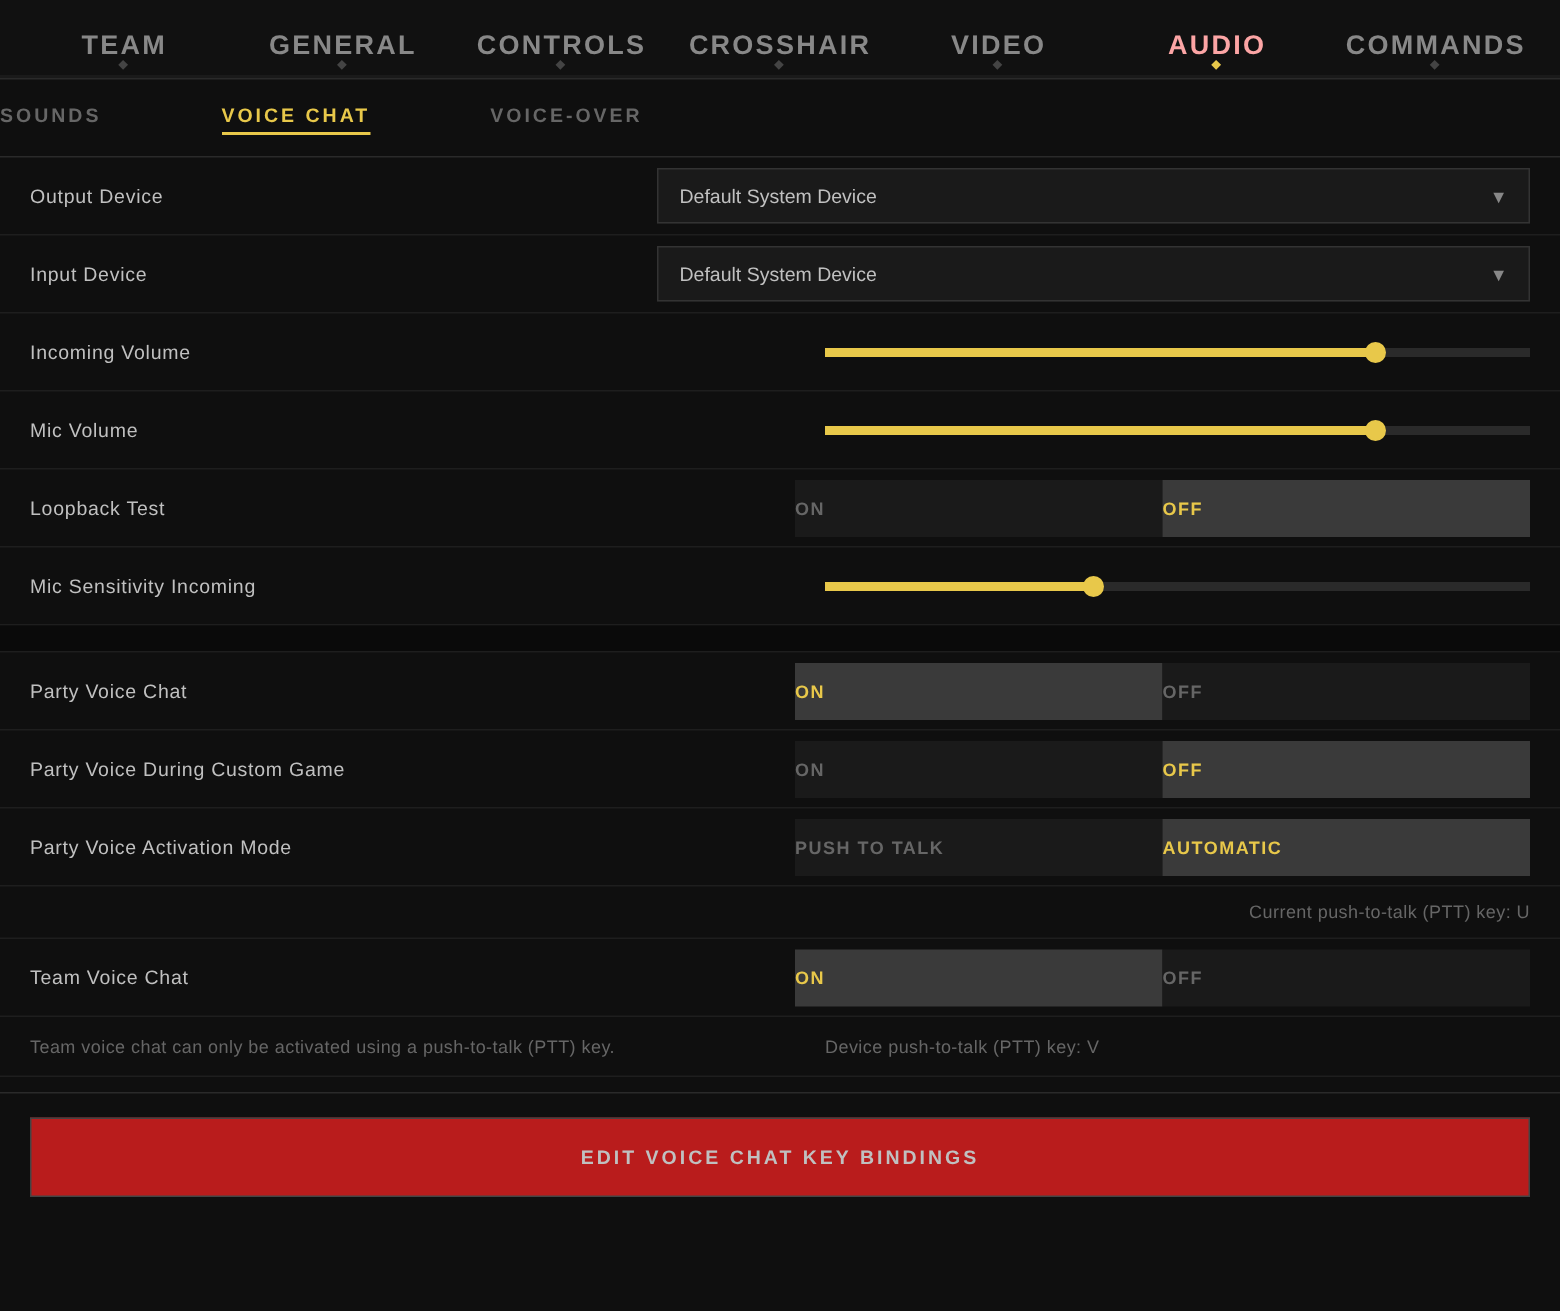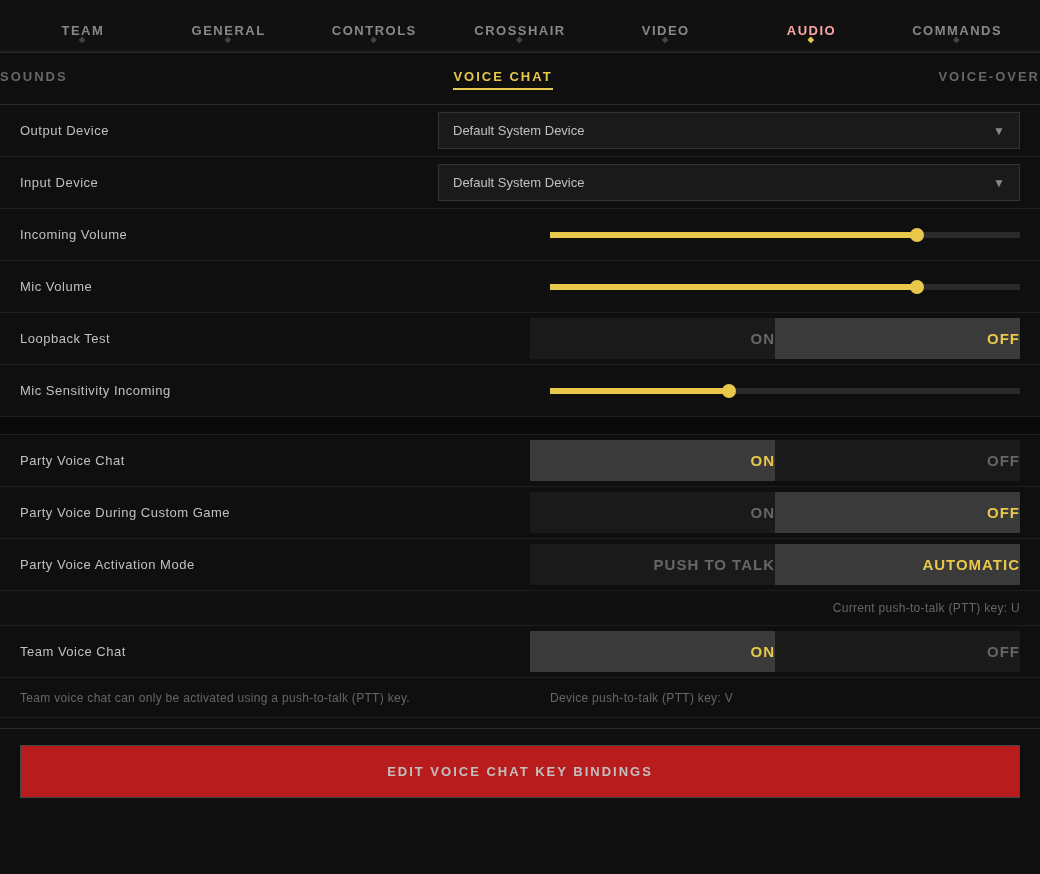--- a/index.html
+++ b/index.html
@@ -29,21 +29,21 @@
       bottom: 0;
       left: 0;
       right: 0;
       height: 2px;
       background: #1a1a1a;
     }
     .nav-item {
       flex: 1;
       text-align: center;
       color: #888;
-      font-size: 13px;
+      font-size: 18px;
       font-weight: 700;
       letter-spacing: 1.5px;
       text-transform: uppercase;
       cursor: pointer;
       padding: 18px 5px 10px;
       position: relative;
     }
     .nav-item.active {
       color: #fca5a5;
     }
@@ -62,25 +62,25 @@
       bottom: 4px;
       left: 50%;
       transform: translateX(-50%);
       font-size: 8px;
       color: #444;
     }
 
     
     .sub-nav {
       display: flex;
-      justify-content: space-between;
+      justify-content: flex-start;
       background: #0f0f0f;
       border-bottom: 1px solid #2a2a2a;
       padding: 16px 0 14px;
-      gap: 32px;
+      gap: 80px;
     }
     .sub-nav-item {
       color: #666;
       font-size: 13px;
       font-weight: 700;
       letter-spacing: 2px;
       text-transform: uppercase;
       cursor: pointer;
       padding-bottom: 4px;
     }
@@ -161,22 +161,22 @@
     }
 
     
     .toggle-group {
       display: flex;
       width: 490px;
     }
     .toggle-btn {
       flex: 1;
       padding: 12px 0;
-      text-align: right;
-      font-size: 15px;
+      text-align: left;
+      font-size: 12px;
       font-weight: 600;
       letter-spacing: 1px;
       text-transform: uppercase;
       cursor: pointer;
       background: #1a1a1a;
       color: #666;
       border: none;
     }
     .toggle-btn.active {
       background: #3a3a3a;

